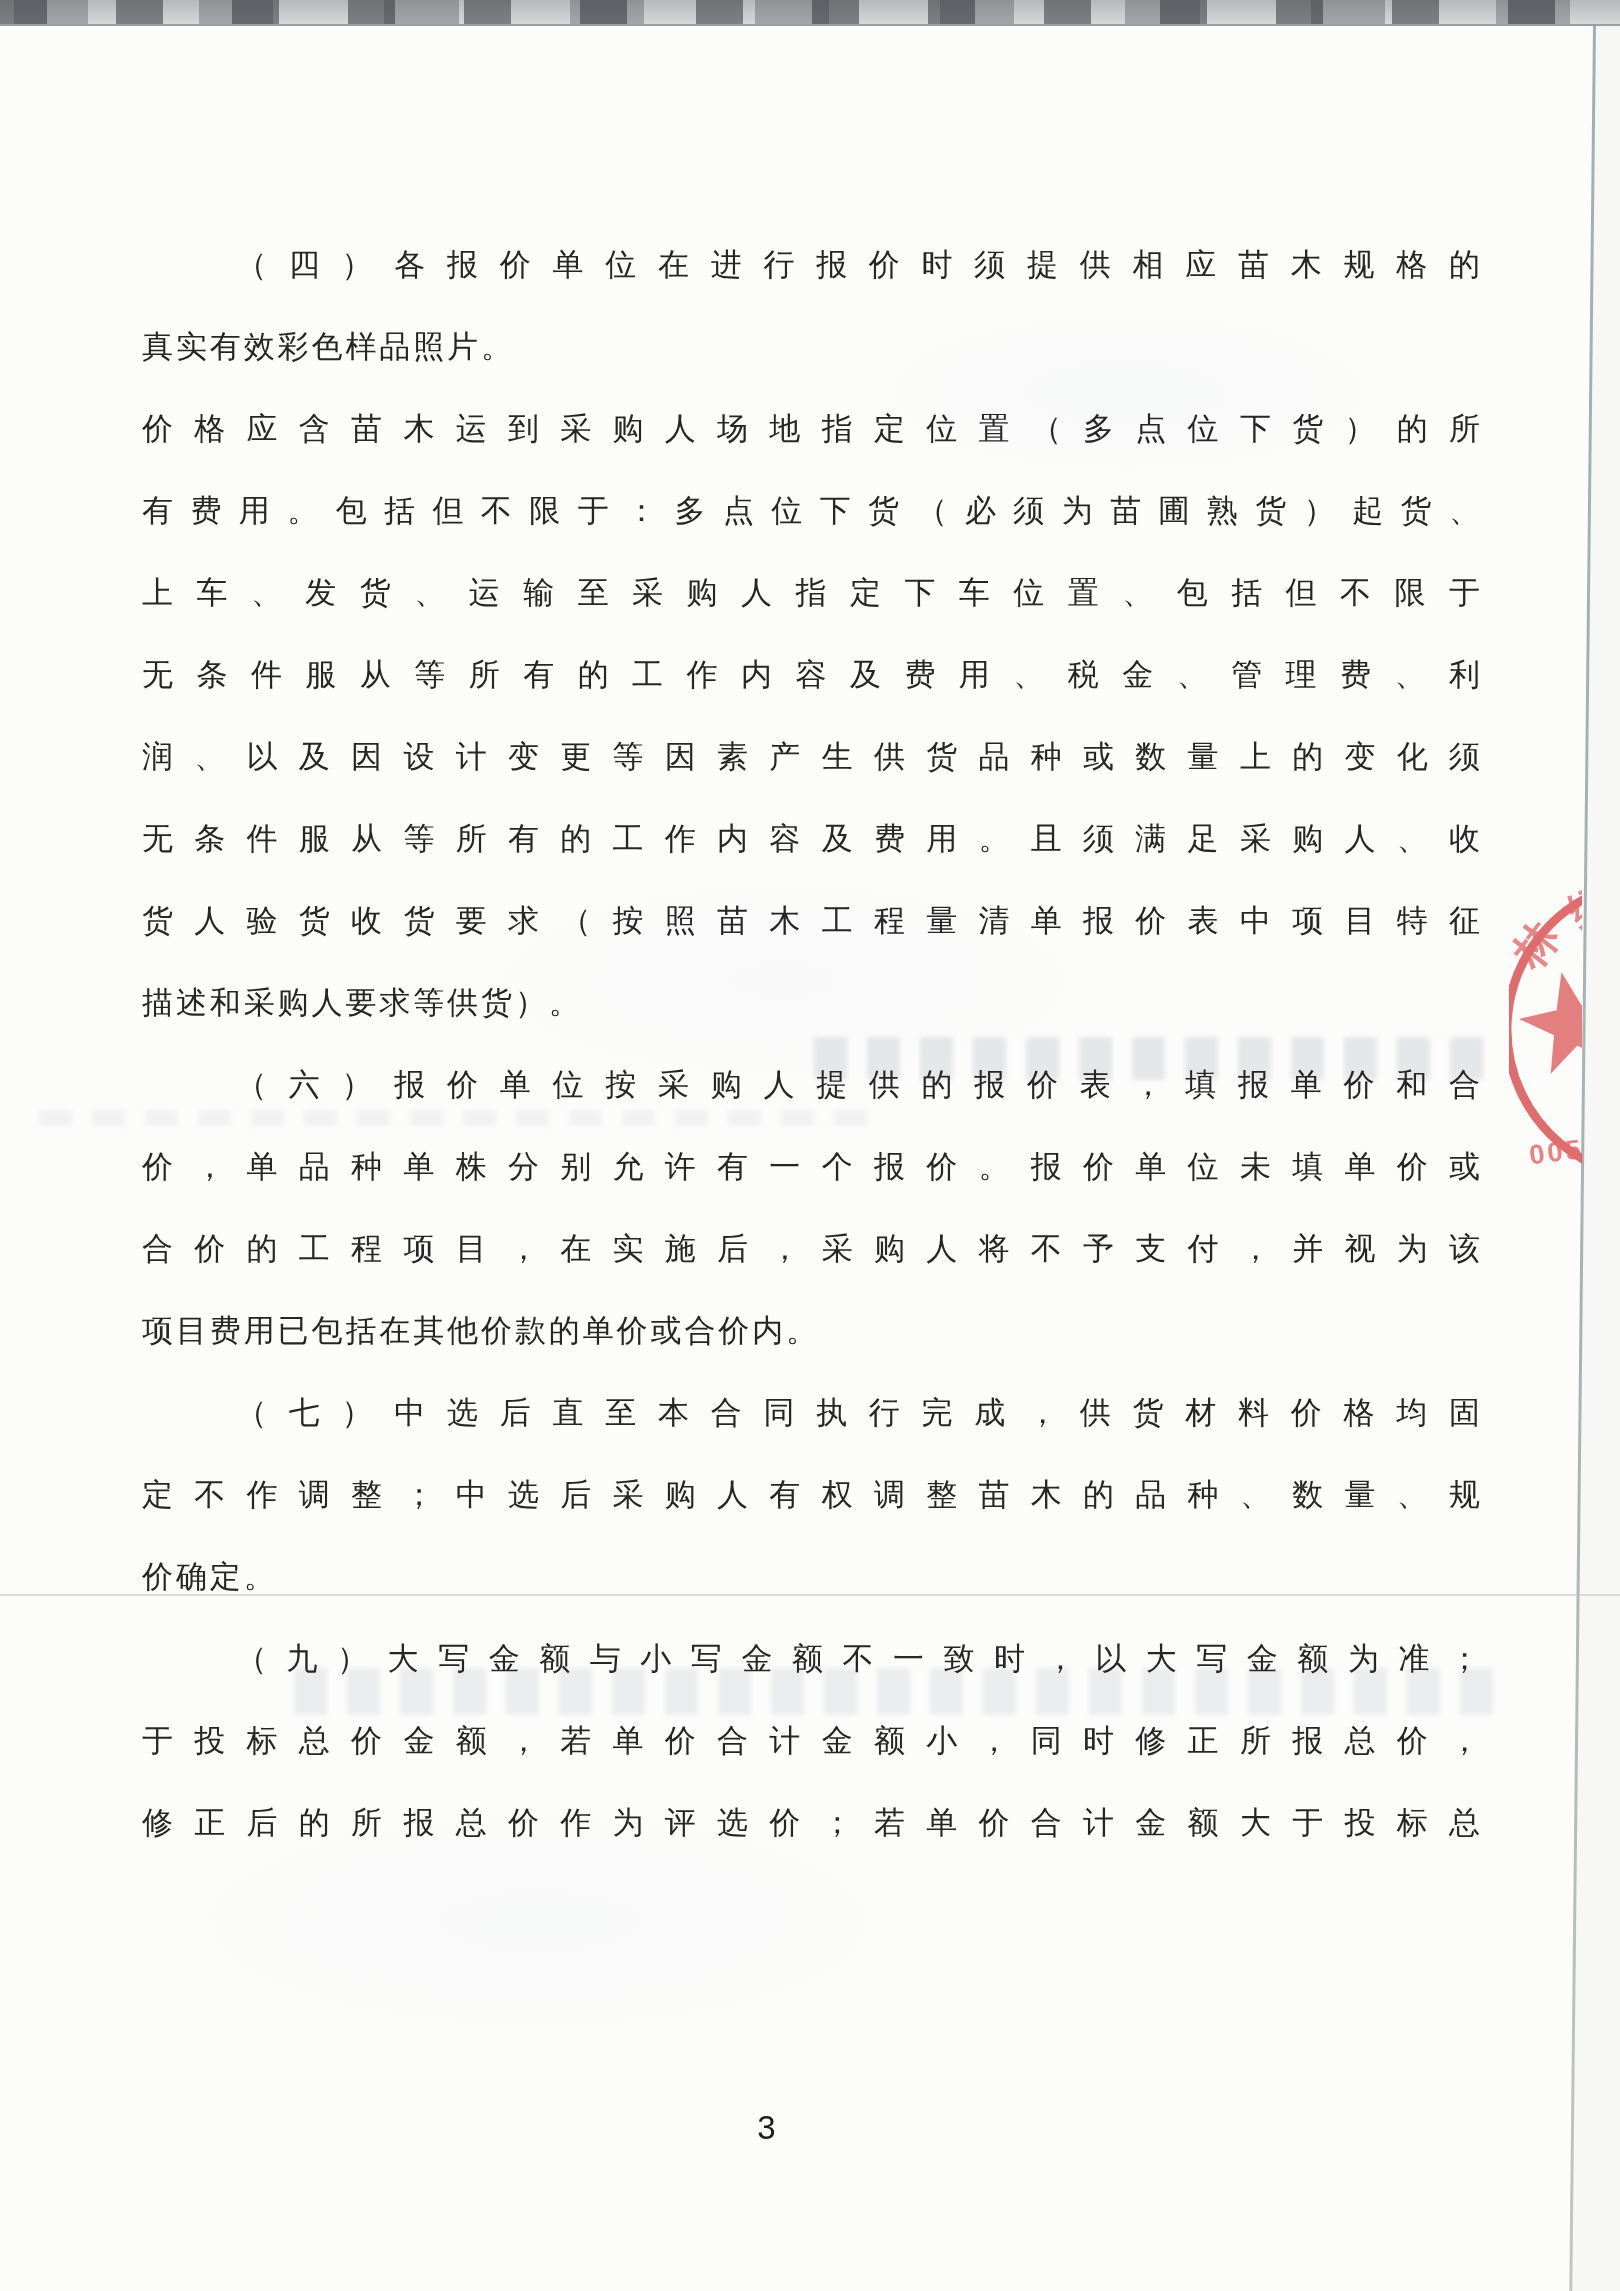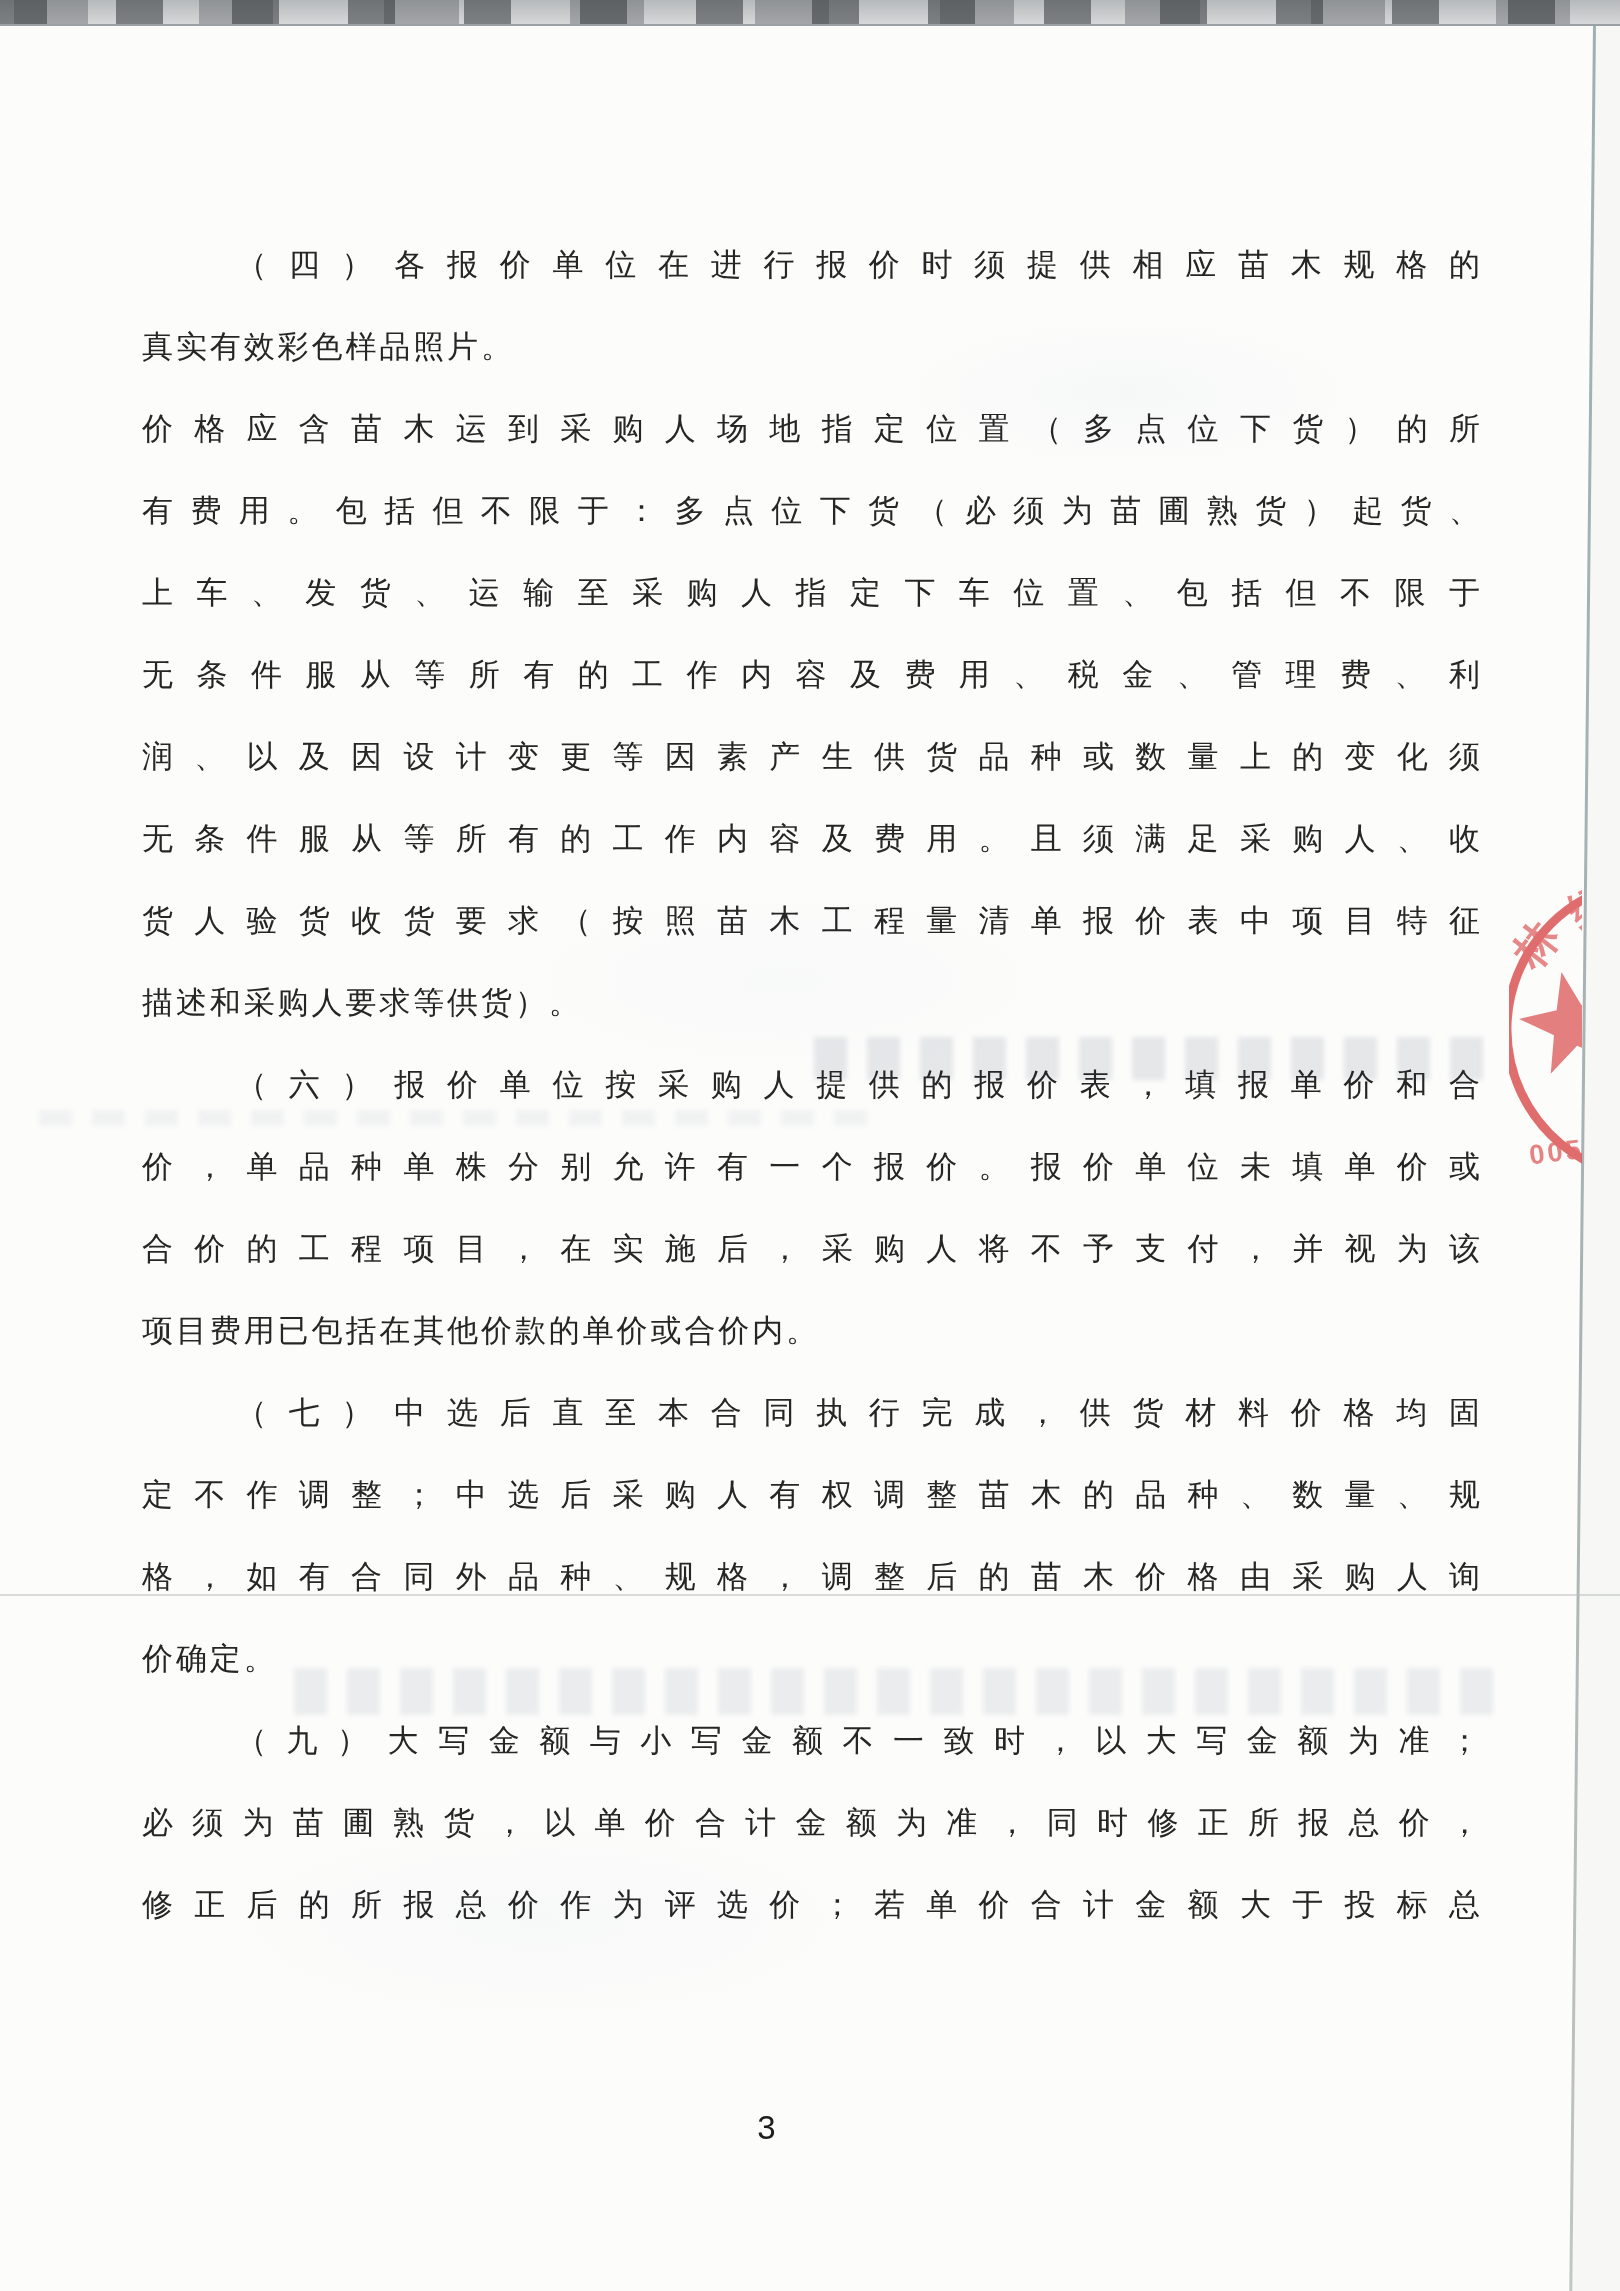--- a/index.html
+++ b/index.html
@@ -102,24 +102,23 @@
     <div class="line justify">润、以及因设计变更等因素产生供货品种或数量上的变化须</div>
     <div class="line justify">无条件服从等所有的工作内容及费用。且须满足采购人、收</div>
     <div class="line justify">货人验货收货要求（按照苗木工程量清单报价表中项目特征</div>
     <div class="line">描述和采购人要求等供货）。</div>
     <div class="line justify indent">（六）报价单位按采购人提供的报价表，填报单价和合</div>
     <div class="line justify">价，单品种单株分别允许有一个报价。报价单位未填单价或</div>
     <div class="line justify">合价的工程项目，在实施后，采购人将不予支付，并视为该</div>
     <div class="line">项目费用已包括在其他价款的单价或合价内。</div>
     <div class="line justify indent">（七）中选后直至本合同执行完成，供货材料价格均固</div>
     <div class="line justify">定不作调整；中选后采购人有权调整苗木的品种、数量、规</div>
-    <div class="line justify">格，如有合同外品种、规格，调整后的苗木价格由采购人询</div>
     <div class="line">价确定。</div>
     <div class="line justify indent">（九）大写金额与小写金额不一致时，以大写金额为准；</div>
-    <div class="line justify">必须为苗圃熟货，以单价合计金额为准，同时修正所报总价，</div>
+    <div class="line justify">于投标总价金额，若单价合计金额小，同时修正所报总价，</div>
     <div class="line justify">修正后的所报总价作为评选价；若单价合计金额大于投标总</div>
   </div>
 
 <div class="stamp-clip">
   <svg width="323" height="333" viewBox="0 0 330 340">
     <g opacity="0.85">
       <circle cx="150" cy="172" r="152" fill="none" stroke="#dc5555" stroke-width="9" stroke-dasharray="26 7 40 5 60 6 200 0 700"></circle>
       <g transform="translate(65,167) rotate(-12)">
         <path fill="#dc5555" fill-opacity="0.88" d="M0,-55 L12.9,-17.8 L52.3,-17.0 L20.9,6.8 L32.3,44.5 L0,22 L-32.3,44.5 L-20.9,6.8 L-52.3,-17.0 L-12.9,-17.8 Z"></path>
       </g>

